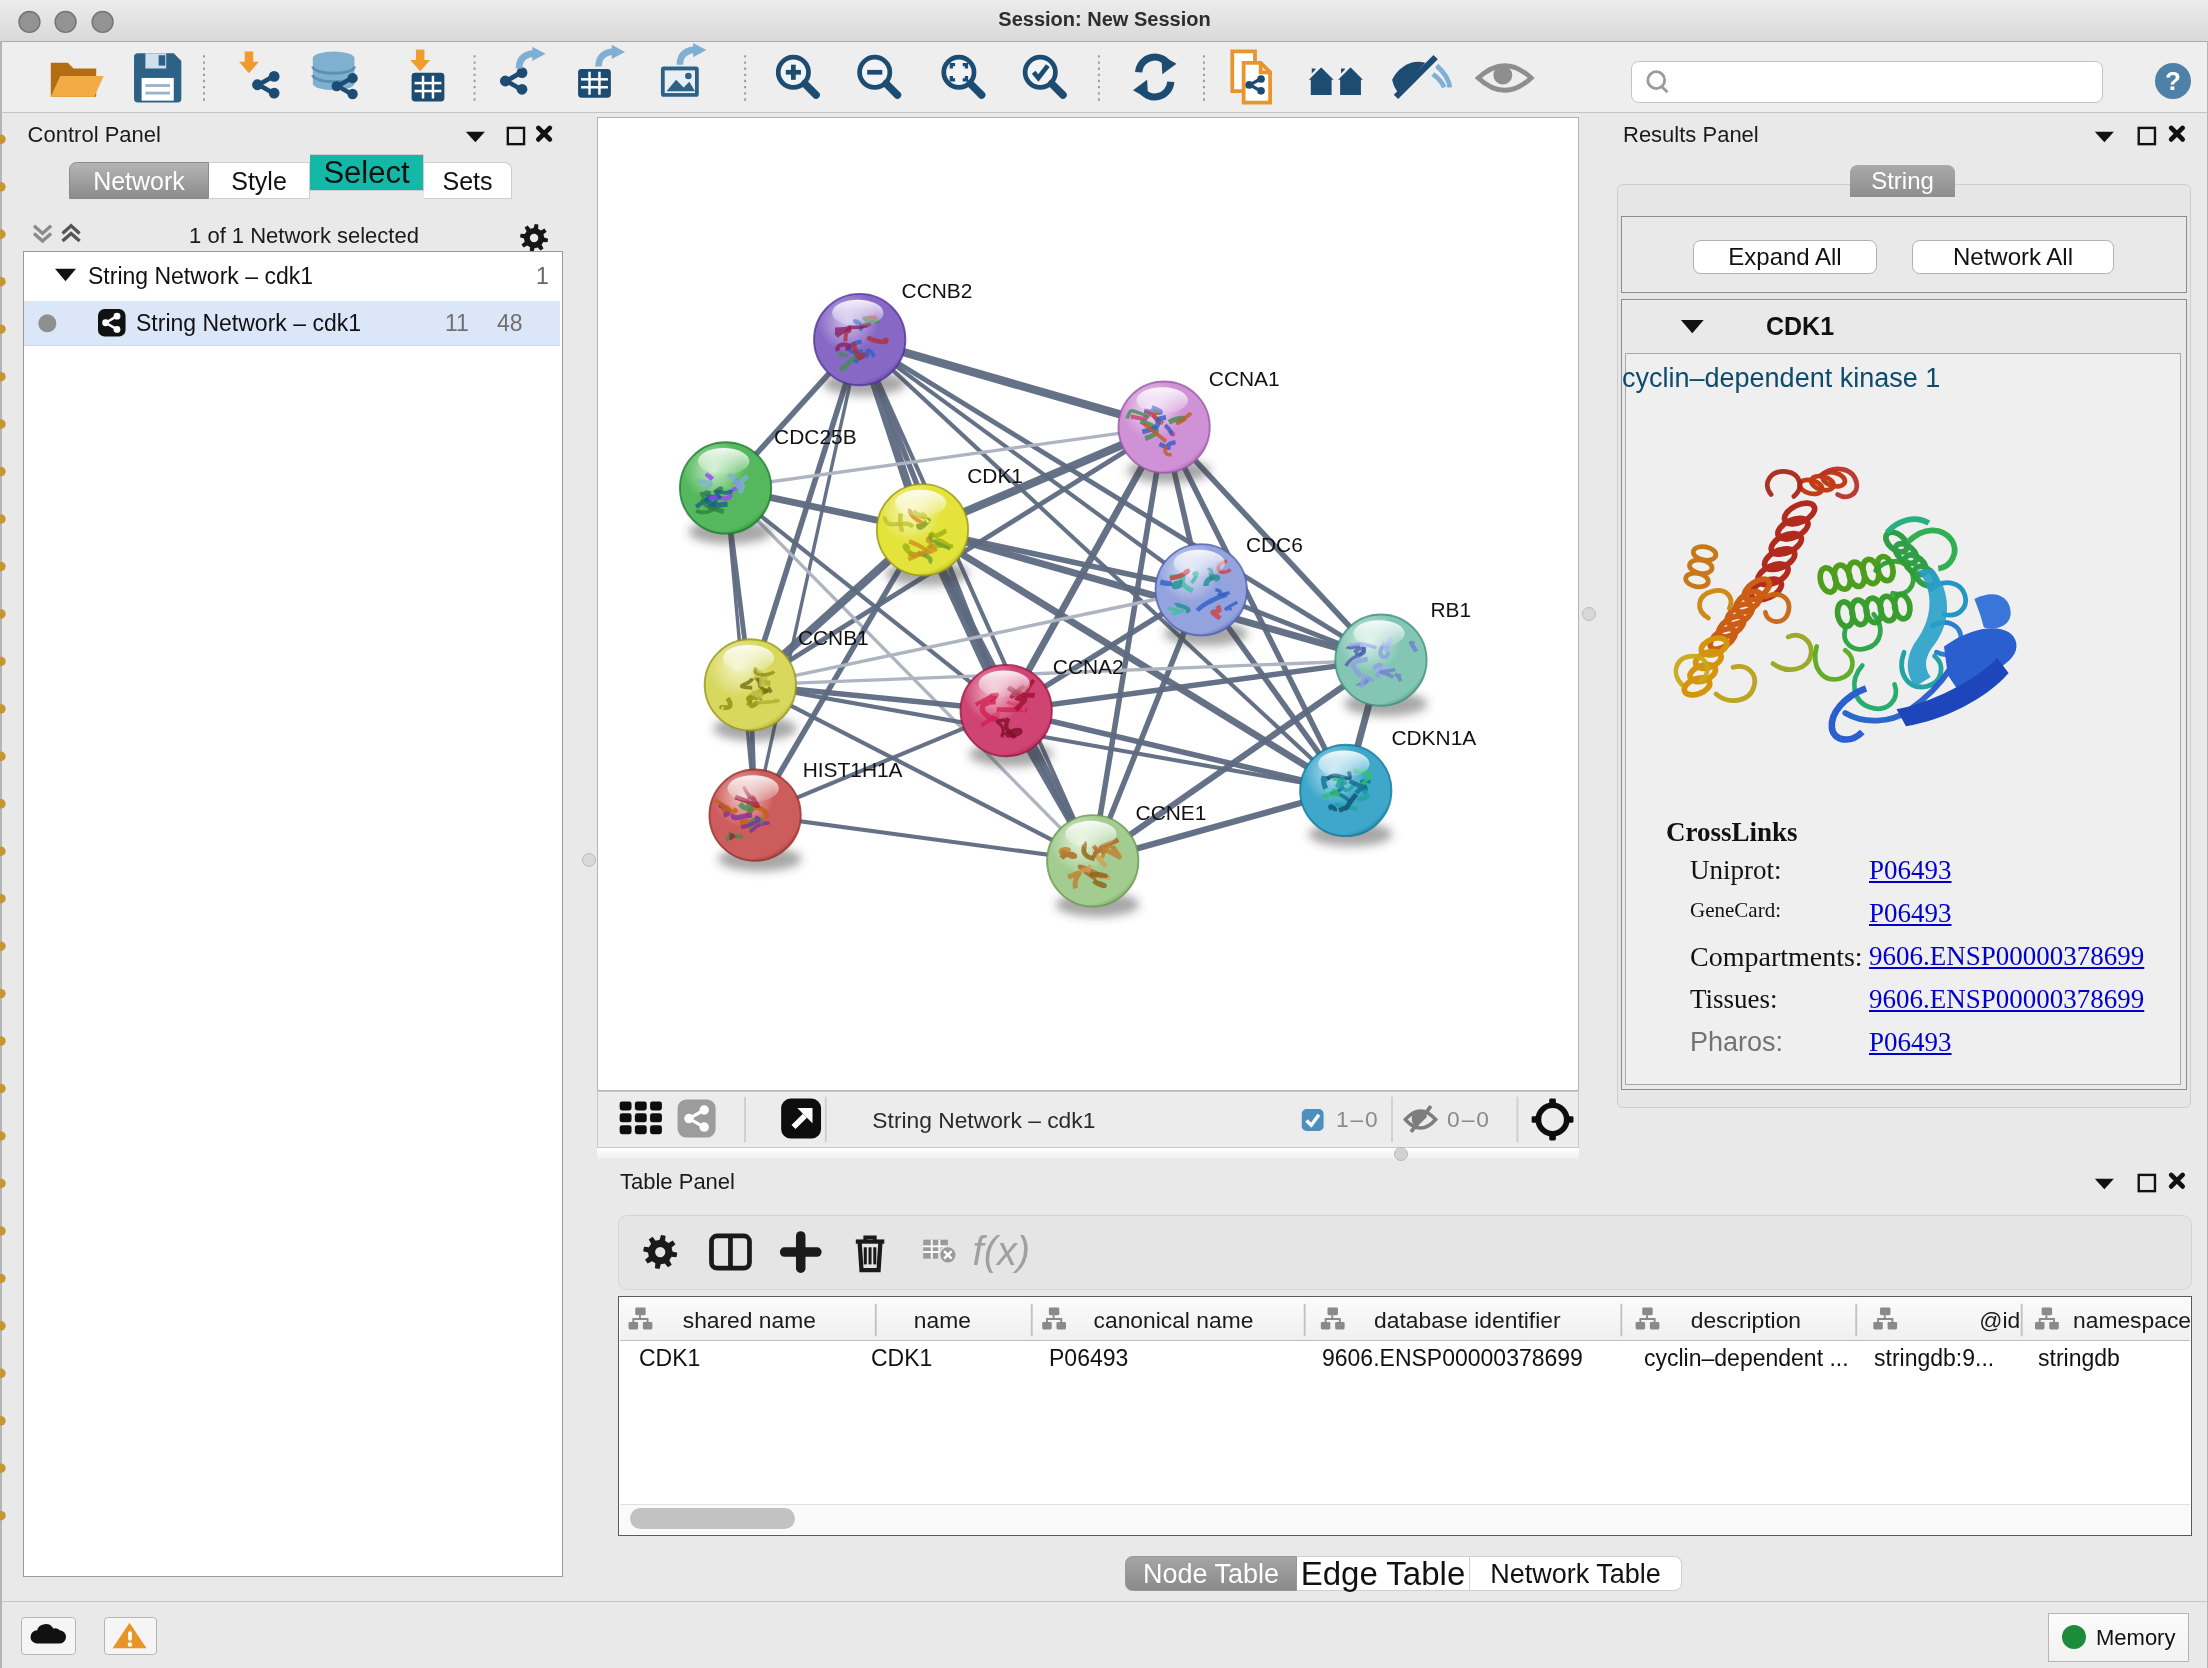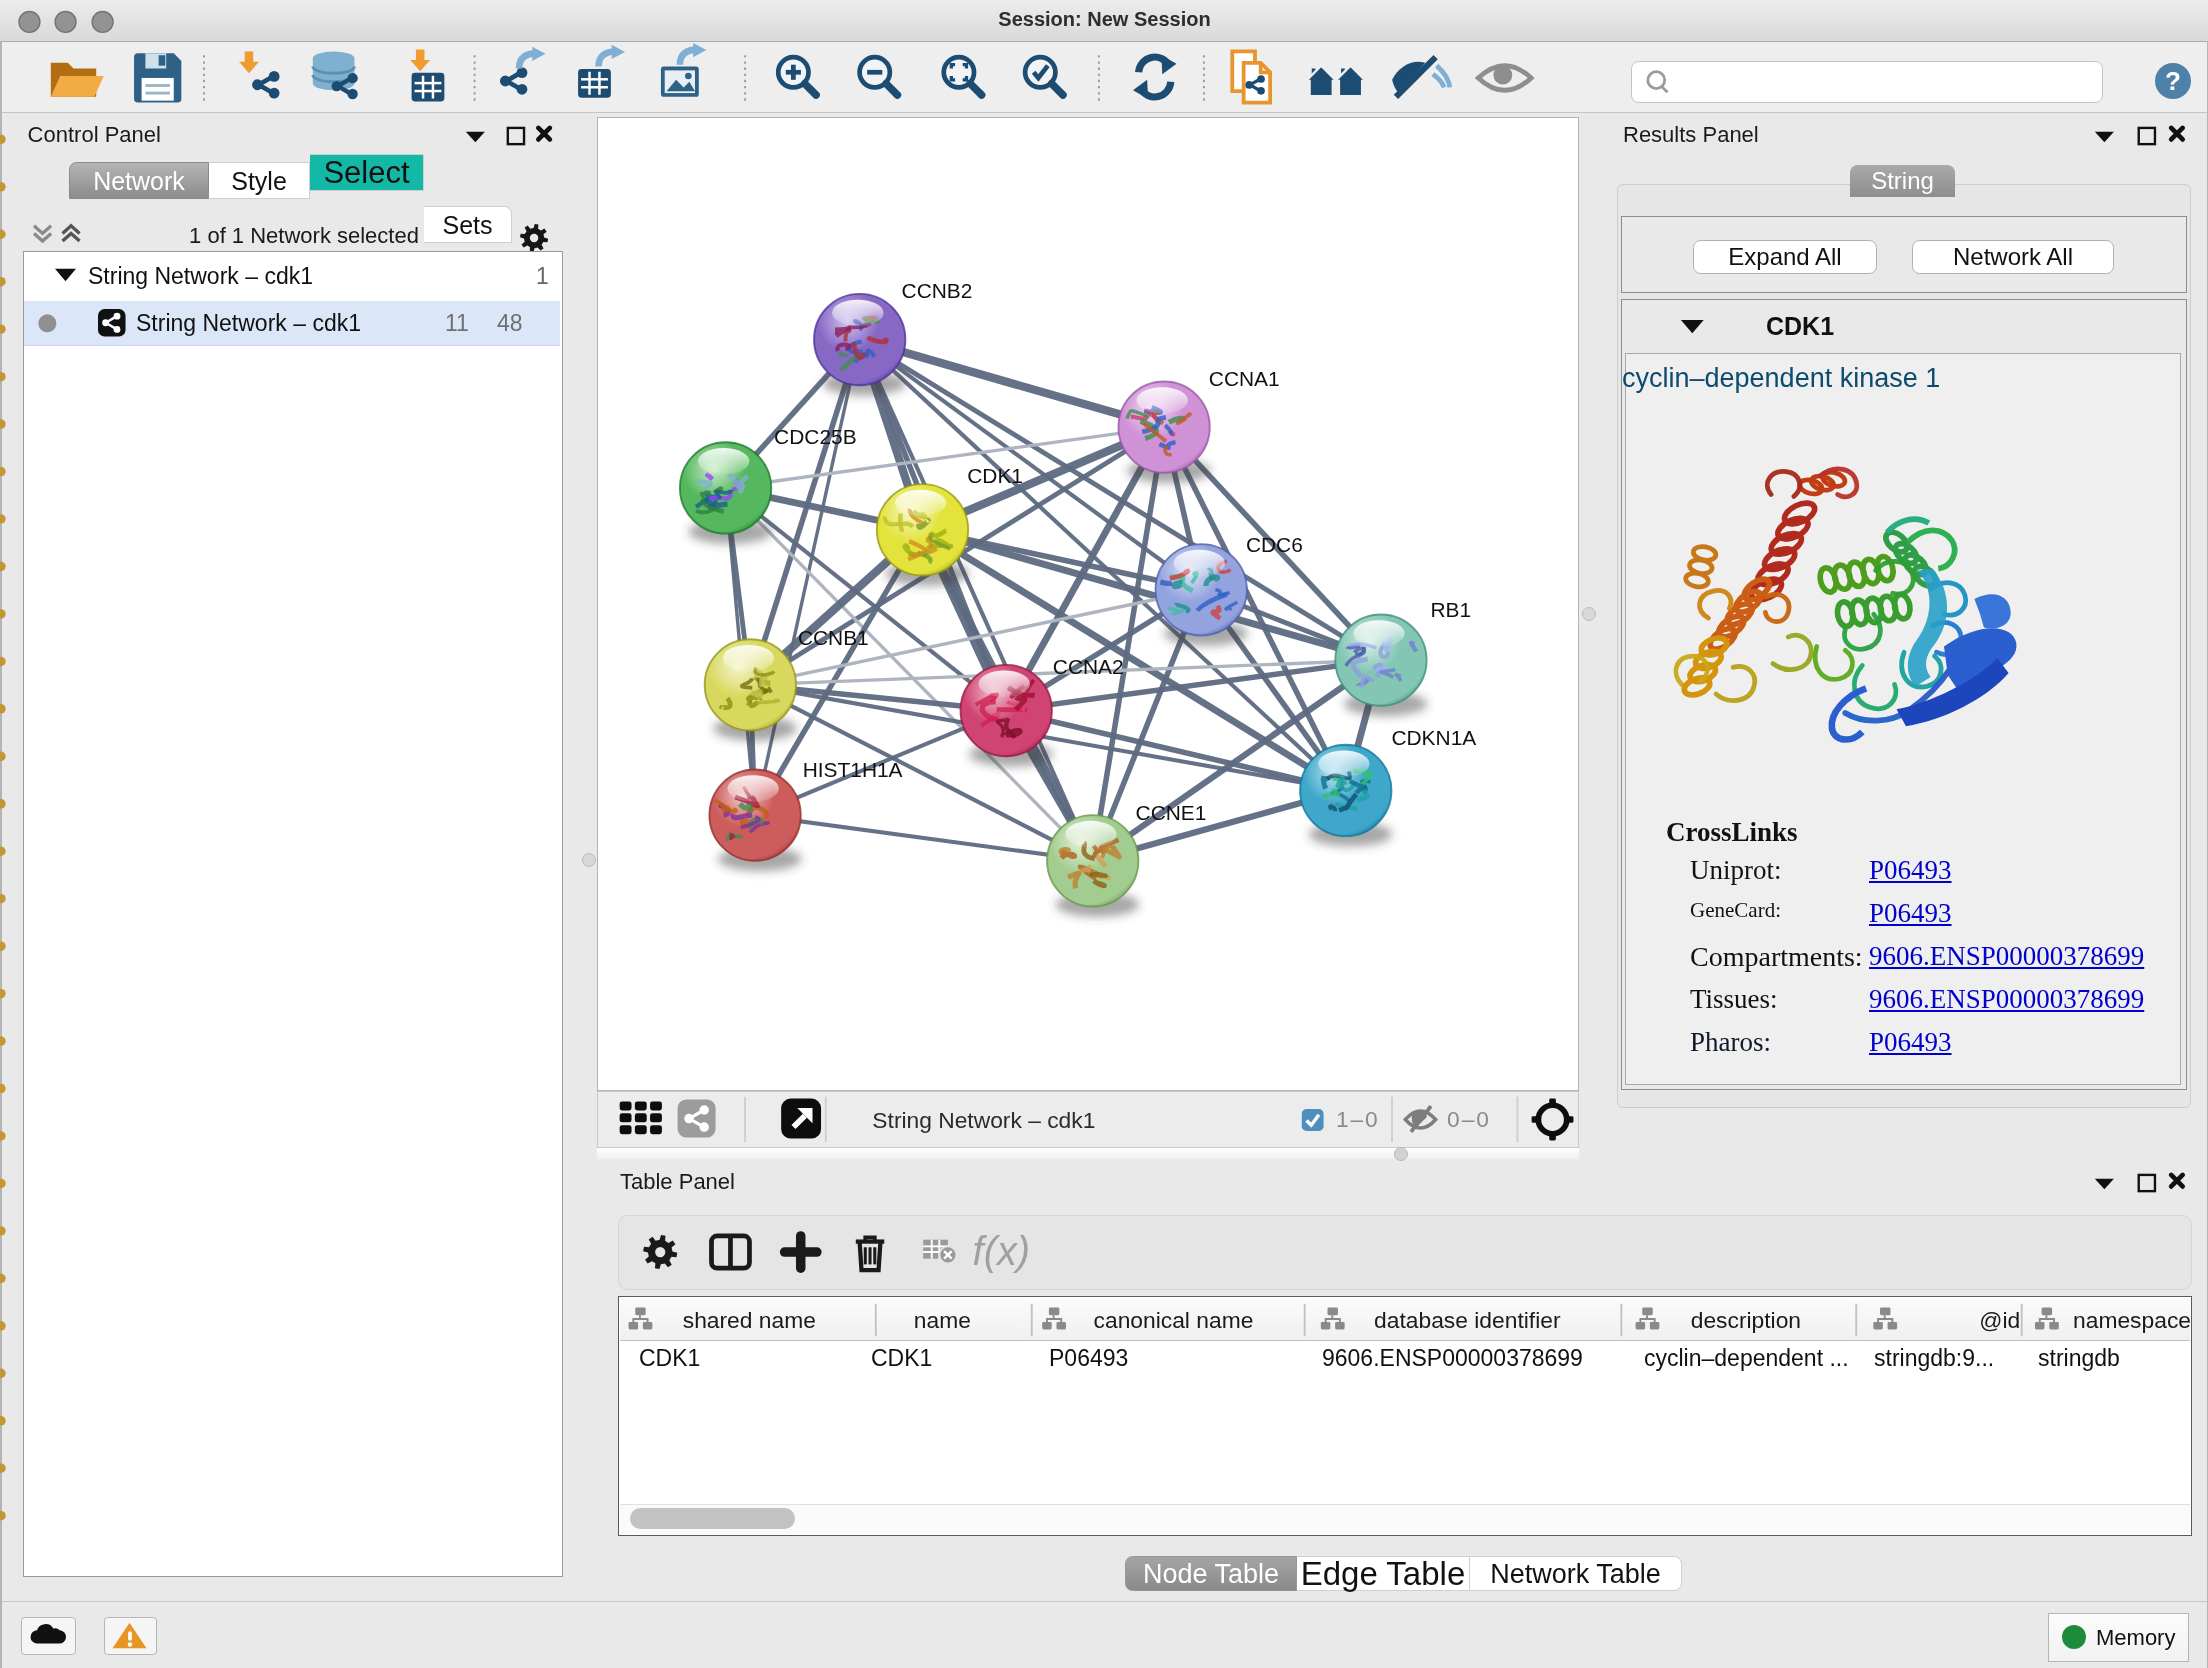--- a/index.html
+++ b/index.html
@@ -187,21 +187,21 @@
 <div class="abs ptxt" style="left:27.6px;top:122px;">Control Panel</div>
 <svg class="abs" style="left:462px;top:124px" width="105" height="25" viewBox="0 0 110 26">
  <path d="M4,8 L24,8 L14,19 Z" fill="#111"></path>
  <rect x="48" y="4" width="17" height="17" fill="none" stroke="#111" stroke-width="2.5"></rect>
  <path d="M80,4 L92,16 M92,4 L80,16" stroke="#111" stroke-width="5" stroke-linecap="round"></path>
 </svg>
 
 <div class="abs" style="left:69px;top:162px;width:140px;height:37px;background:linear-gradient(#b5b5b5,#8b8b8b);border:1px solid #8b8b8b;border-radius:7.6px 0 0 0;color:#fff;font-size:25px;text-align:center;line-height:36px;box-sizing:border-box;">Network</div>
 <div class="abs" style="left:209px;top:162px;width:101px;height:37px;background:#fff;border:1px solid #cfcfcf;border-left:none;color:#111;font-size:25px;text-align:center;line-height:36px;box-sizing:border-box;">Style</div>
 <div class="abs" style="left:310px;top:154px;width:114px;height:37px;background:#14b8a6;border:1px solid #cfcfcf;border-left:none;color:#111;font-size:31px;text-align:center;line-height:36px;box-sizing:border-box;">Select</div>
-<div class="abs" style="left:424px;top:162px;width:88px;height:37px;background:#fff;border:1px solid #cfcfcf;border-left:none;border-radius:0 7.6px 0 0;color:#111;font-size:25px;text-align:center;line-height:36px;box-sizing:border-box;margin-top:44px;">Sets</div>
+<div class="abs" style="left:424px;top:162px;width:88px;height:37px;background:#fff;border:1px solid #cfcfcf;border-left:none;border-radius:0 7.6px 0 0;color:#111;font-size:25px;text-align:center;line-height:36px;box-sizing:border-box;">Sets</div>
 
 <svg class="abs" style="left:32px;top:222px" width="61" height="28.5" viewBox="0 0 64 30">
  <path d="M2,4 L11,12 L20,4 M2,12 L11,20 L20,12" fill="none" stroke="#8a8a8a" stroke-width="3.5"></path>
  <path d="M32,12 L41,4 L50,12 M32,20 L41,12 L50,20" fill="none" stroke="#555" stroke-width="3.5"></path>
 </svg>
 <div class="abs ptxt" style="left:114px;top:223px;width:380px;text-align:center;">1 of 1 Network selected</div>
 <svg class="abs" style="left:518px;top:223px" width="34" height="30" viewBox="0 0 36 32">
       <path d="M32.0,16.7 L31.3,20.6 L26.9,20.3 L25.0,23.3 L27.1,27.1 L23.8,29.4 L21.0,26.0 L17.5,26.8 L16.3,31.0 L12.4,30.3 L12.7,25.9 L9.7,24.0 L5.9,26.1 L3.6,22.8 L7.0,20.0 L6.2,16.5 L2.0,15.3 L2.7,11.4 L7.1,11.7 L9.0,8.7 L6.9,4.9 L10.2,2.6 L13.0,6.0 L16.5,5.2 L17.7,1.0 L21.6,1.7 L21.3,6.1 L24.3,8.0 L28.1,5.9 L30.4,9.2 L27.0,12.0 L27.8,15.5 L32.0,16.7 Z" fill="#161616"></path>
       <circle cx="17" cy="16" r="9.0" fill="#161616"></circle>
       <circle cx="17" cy="16" r="4.5" fill="#e9e9e9"></circle>
@@ -710,21 +710,21 @@
     </svg>
 <div class="abs" style="left:1666px;top:817px;font-size:27px;font-weight:bold;color:#111;font-family:'Liberation Serif',serif;">CrossLinks</div>
 <div class="abs" style="left:1690px;top:855px;font-size:27px;color:#111;font-family:'Liberation Serif',serif;">Uniprot:</div>
 <div class="abs" style="left:1869px;top:855px;font-size:27px;color:#0000cc;text-decoration:underline;font-family:'Liberation Serif',serif;">P06493</div>
 <div class="abs" style="left:1690px;top:898px;font-size:21px;color:#111;font-family:'Liberation Serif',serif;">GeneCard:</div>
 <div class="abs" style="left:1869px;top:898px;font-size:27px;color:#0000cc;text-decoration:underline;font-family:'Liberation Serif',serif;">P06493</div>
 <div class="abs" style="left:1690px;top:941px;font-size:28px;color:#111;font-family:'Liberation Serif',serif;">Compartments:</div>
 <div class="abs" style="left:1869px;top:941px;font-size:27px;color:#0000cc;text-decoration:underline;font-family:'Liberation Serif',serif;">9606.ENSP00000378699</div>
 <div class="abs" style="left:1690px;top:984px;font-size:27px;color:#111;font-family:'Liberation Serif',serif;">Tissues:</div>
 <div class="abs" style="left:1869px;top:984px;font-size:27px;color:#0000cc;text-decoration:underline;font-family:'Liberation Serif',serif;">9606.ENSP00000378699</div>
-<div class="abs" style="left:1690px;top:1027px;font-size:27px;color:#0f172a;font-family:Liberation Serif, serif;">Pharos:</div>
+<div class="abs" style="left:1690px;top:1027px;font-size:27px;color:#737373;font-family:Liberation Sans, sans-serif;">Pharos:</div>
 <div class="abs" style="left:1869px;top:1027px;font-size:27px;color:#0000cc;text-decoration:underline;font-family:'Liberation Serif',serif;">P06493</div>
 
 <div class="abs ptxt" style="left:620px;top:1169px;">Table Panel</div>
 <svg class="abs" style="left:2091px;top:1171px" width="105" height="25" viewBox="0 0 110 26">
  <path d="M4,8 L24,8 L14,19 Z" fill="#111"></path>
  <rect x="50" y="4" width="17" height="17" fill="none" stroke="#111" stroke-width="2.5"></rect>
  <path d="M84,4 L96,16 M96,4 L84,16" stroke="#111" stroke-width="5" stroke-linecap="round"></path>
 </svg>
 <div class="abs" style="left:618px;top:1215px;width:1574px;height:75px;background:#e5e5e5;border:1px solid #d4d4d4;border-radius:9.5px;box-sizing:border-box;"></div>
 <svg class="abs" style="left:618px;top:1215px" width="1574" height="75" id="tbarsvg" viewBox="0 0 1655 79">

